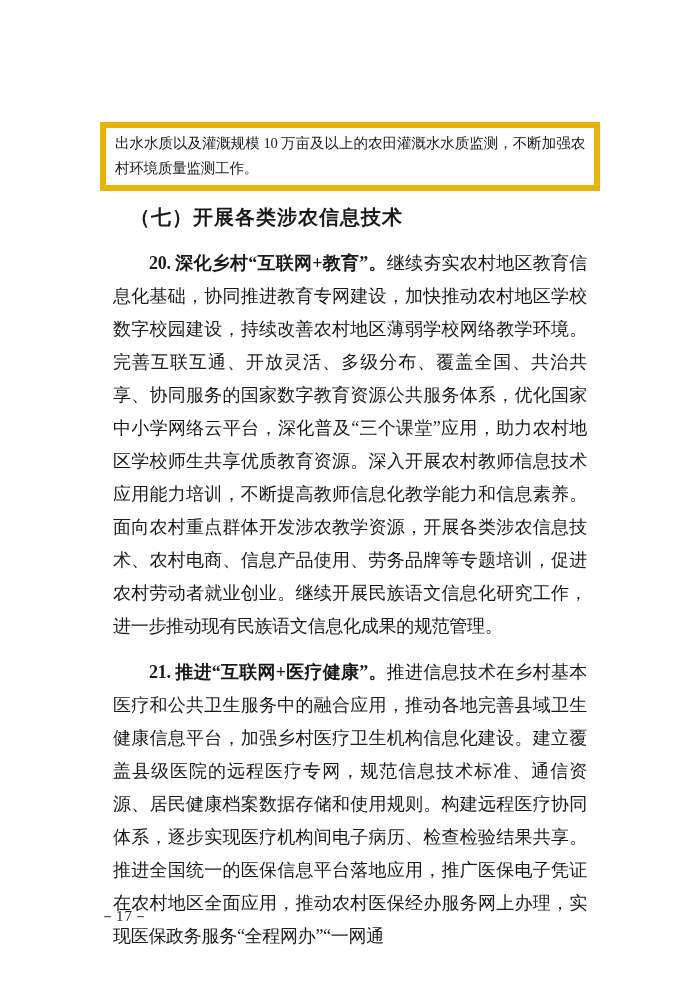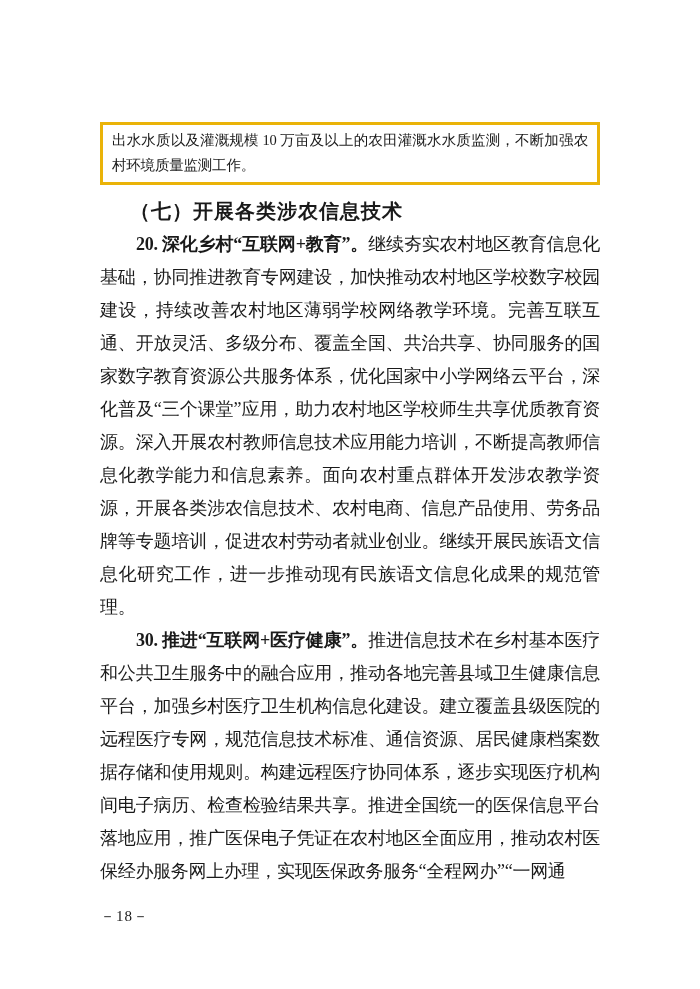--- a/index.html
+++ b/index.html
@@ -17,37 +17,37 @@
     color: #1a1a1a;
   }
   .content {
     position: absolute;
     left: 100px;
     top: 122px;
     width: 500px;
   }
   .notice-box {
     box-sizing: border-box;
-    border: 3px solid #eab308;
+    border: 6px solid #eab308;
     padding: 3px 9px 4px 9px;
     font-size: 14.5px;
     line-height: 25px;
     letter-spacing: -0.2px;
     text-align: justify;
   }
   .section-heading {
     margin: 10px 0 0 0;
     font-size: 20px;
     font-weight: bold;
     line-height: 33px;
     text-indent: 1.5em;
     letter-spacing: 1px;
   }
   .para {
-    margin: 0;
+    margin: 13px;
     font-size: 18px;
     line-height: 33px;
     letter-spacing: -0.3px;
     text-align: justify;
     text-indent: 2em;
   }
   .para .lead {
     font-weight: bold;
   }
   .page-number {
@@ -66,18 +66,18 @@
   <div class="content">
 
     <div class="notice-box">
       <span>出水水质以及灌溉规模 10 万亩及以上的农田灌溉水水质监测，不断加强农村环境质量监测工作。</span>
     </div>
 
     <h2 class="section-heading">（七）开展各类涉农信息技术</h2>
 
     <p class="para"><span class="lead">20. 深化乡村“互联网+教育”。</span><span>继续夯实农村地区教育信息化基础，协同推进教育专网建设，加快推动农村地区学校数字校园建设，持续改善农村地区薄弱学校网络教学环境。完善互联互通、开放灵活、多级分布、覆盖全国、共治共享、协同服务的国家数字教育资源公共服务体系，优化国家中小学网络云平台，深化普及“三个课堂”应用，助力农村地区学校师生共享优质教育资源。深入开展农村教师信息技术应用能力培训，不断提高教师信息化教学能力和信息素养。面向农村重点群体开发涉农教学资源，开展各类涉农信息技术、农村电商、信息产品使用、劳务品牌等专题培训，促进农村劳动者就业创业。继续开展民族语文信息化研究工作，进一步推动现有民族语文信息化成果的规范管理。</span></p>
 
-    <p class="para"><span class="lead">30. 推进“互联网+医疗健康”。</span><span>推进信息技术在乡村基本医疗和公共卫生服务中的融合应用，推动各地完善县域卫生健康信息平台，加强乡村医疗卫生机构信息化建设。建立覆盖县级医院的远程医疗专网，规范信息技术标准、通信资源、居民健康档案数据存储和使用规则。构建远程医疗协同体系，逐步实现医疗机构间电子病历、检查检验结果共享。推进全国统一的医保信息平台落地应用，推广医保电子凭证在农村地区全面应用，推动农村医保经办服务网上办理，实现医保政务服务“全程网办”“一网通</span></p>
+    <p class="para"><span class="lead">21. 推进“互联网+医疗健康”。</span><span>推进信息技术在乡村基本医疗和公共卫生服务中的融合应用，推动各地完善县域卫生健康信息平台，加强乡村医疗卫生机构信息化建设。建立覆盖县级医院的远程医疗专网，规范信息技术标准、通信资源、居民健康档案数据存储和使用规则。构建远程医疗协同体系，逐步实现医疗机构间电子病历、检查检验结果共享。推进全国统一的医保信息平台落地应用，推广医保电子凭证在农村地区全面应用，推动农村医保经办服务网上办理，实现医保政务服务“全程网办”“一网通</span></p>
 
   </div>
 
-  <div class="page-number">－18－</div>
+  <div class="page-number">－17－</div>
 </div>
 
 </body></html>

